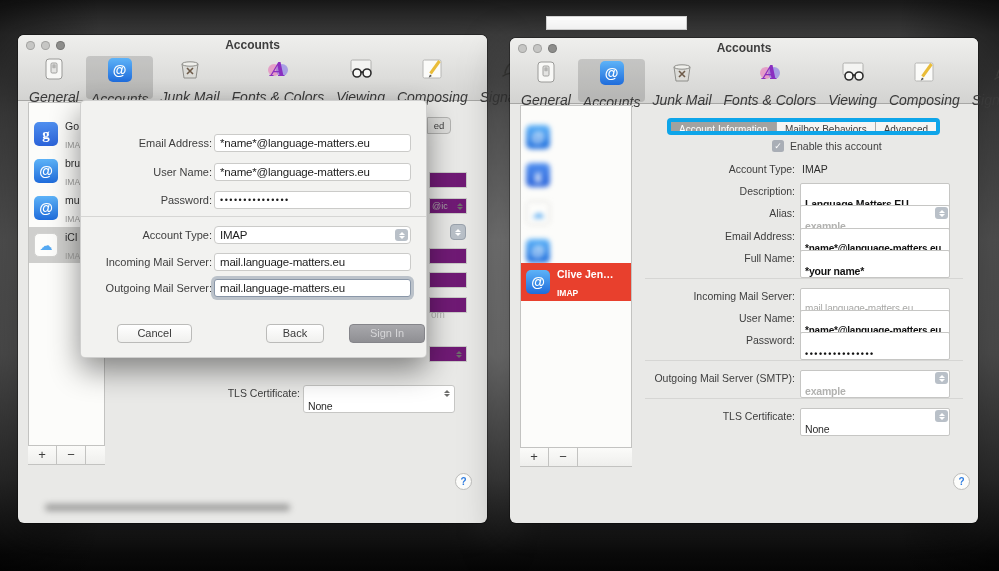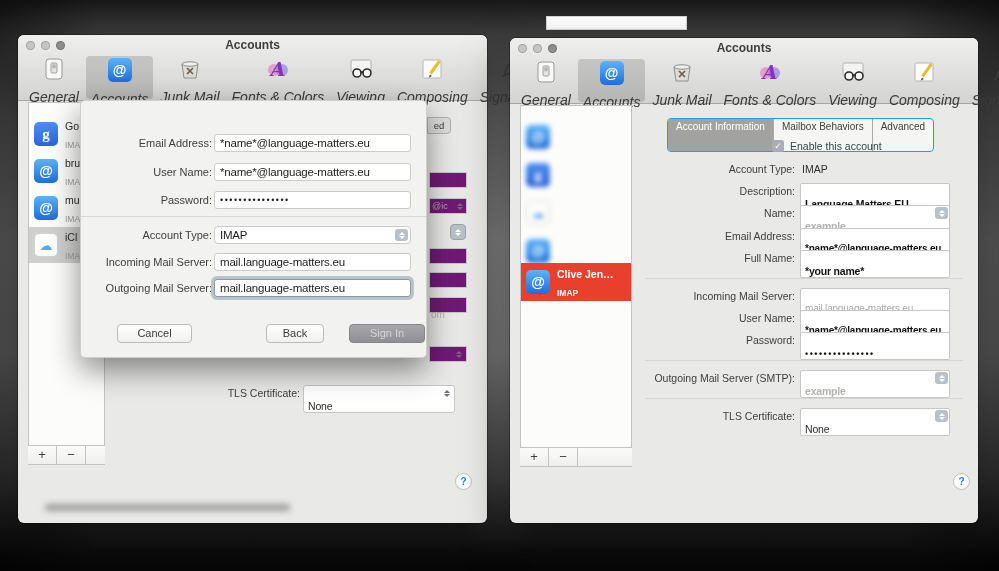--- a/index.html
+++ b/index.html
@@ -66,21 +66,21 @@
   .stepper { position:absolute; right:1px; top:1px; width:13px; height:12px; border-radius:3px;
              background:#b9c0c8; display:flex; flex-direction:column; align-items:center; justify-content:center; }
   .stepper.plain { background:transparent; }
   .tri-up { width:0;height:0;border-left:3px solid transparent;border-right:3px solid transparent;border-bottom:3.5px solid #fff;margin-bottom:1px; }
   .tri-dn { width:0;height:0;border-left:3px solid transparent;border-right:3px solid transparent;border-top:3.5px solid #fff; }
   .stepper.plain .tri-up { border-bottom-color:#6e6e6c; }
   .stepper.plain .tri-dn { border-top-color:#6e6e6c; }
   .sep { position:absolute; height:1px; background:#d6d6d4; }
 
   
-  .tabs { position:absolute; display:flex; height:34px; border:1px solid #0ea5e9; border-radius:4px;
+  .tabs { position:absolute; display:flex; height:17px; border:4px solid #0ea5e9; border-radius:4px;
           background:#f5f5f3; overflow:hidden; }
   .tab { font-size:10px; color:#3e3e3e; line-height:15px; text-align:center; border-left:1px solid #a9a9a7; padding:0 8px; white-space:nowrap; }
   .tab:first-child { border-left:none; }
   .tab.sel { background:#a2a2a0; color:#fff; }
   .checkbox { position:absolute; width:12px; height:12px; border-radius:2.5px; background:#a9aeb6;
               color:#fff; font-size:9px; line-height:12px; text-align:center; }
   .helpbtn { position:absolute; width:17px; height:17px; border-radius:50%; background:#fdfdfb;
              border:1px solid #bdbdbb; color:#2f7de1; font-size:10px; font-weight:bold;
              text-align:center; line-height:15px; }
 
@@ -417,21 +417,21 @@
 
   <div class="checkbox" style="left:262px; top:102px;">✓</div>
   <div style="position:absolute; left:280px; top:102px; font-size:10.5px; color:#3e3e3e;">Enable this account</div>
 
   <div class="lbl" style="left:60px; top:123px; width:225px;">Account Type:</div>
   <div style="position:absolute; left:292px; top:123px; font-size:10.5px; color:#2e2e2e; line-height:16px;">IMAP</div>
 
   <div class="lbl" style="left:60px; top:145px; width:225px;">Description:</div>
   <div class="field" style="left:290px; top:145px; width:150px;">Language Matters EU</div>
 
-  <div class="lbl" style="left:60px; top:167px; width:225px;">Name:</div>
+  <div class="lbl" style="left:60px; top:167px; width:225px;">Alias:</div>
   <div class="field ph" style="left:290px; top:167px; width:150px;">
     <span>example</span>
     <span class="stepper">
         <span class="tri-up"></span>
         <span class="tri-dn"></span>
       </span>
   </div>
 
   <div class="lbl" style="left:60px; top:190px; width:225px;">Email Address:</div>
   <div class="field" style="left:290px; top:190px; width:150px; font-size:10px;">*name*@language-matters.eu</div>

